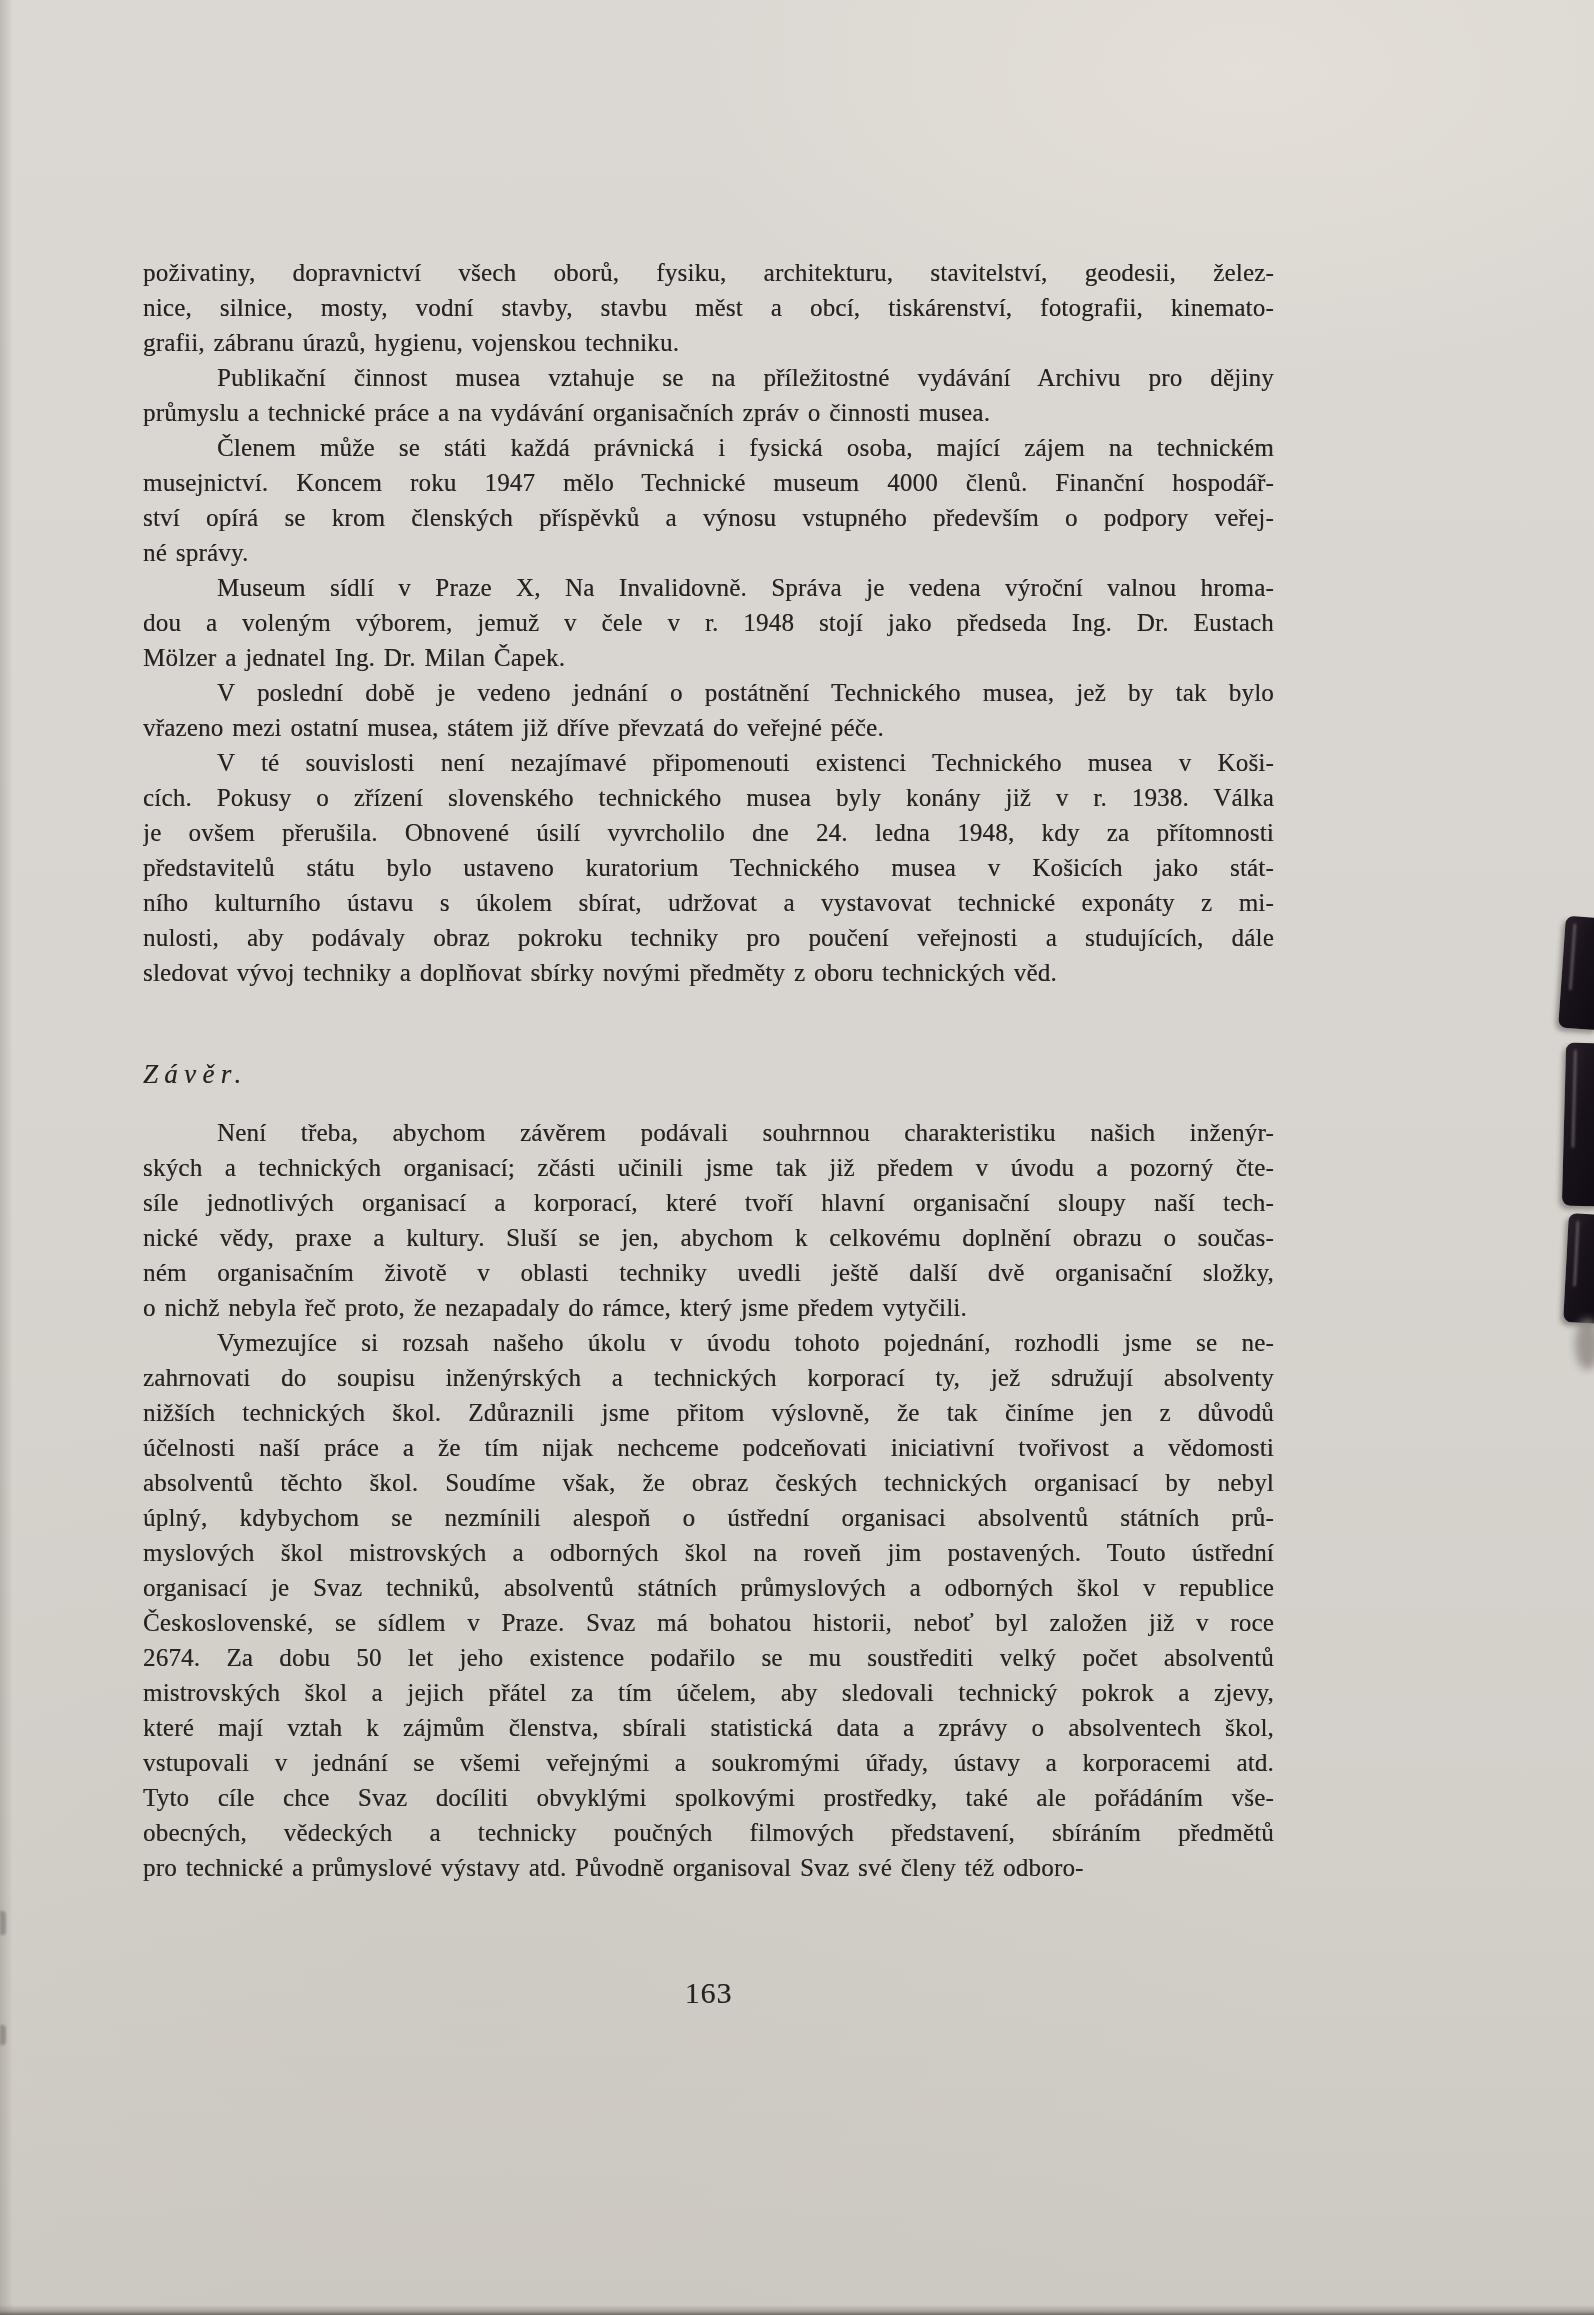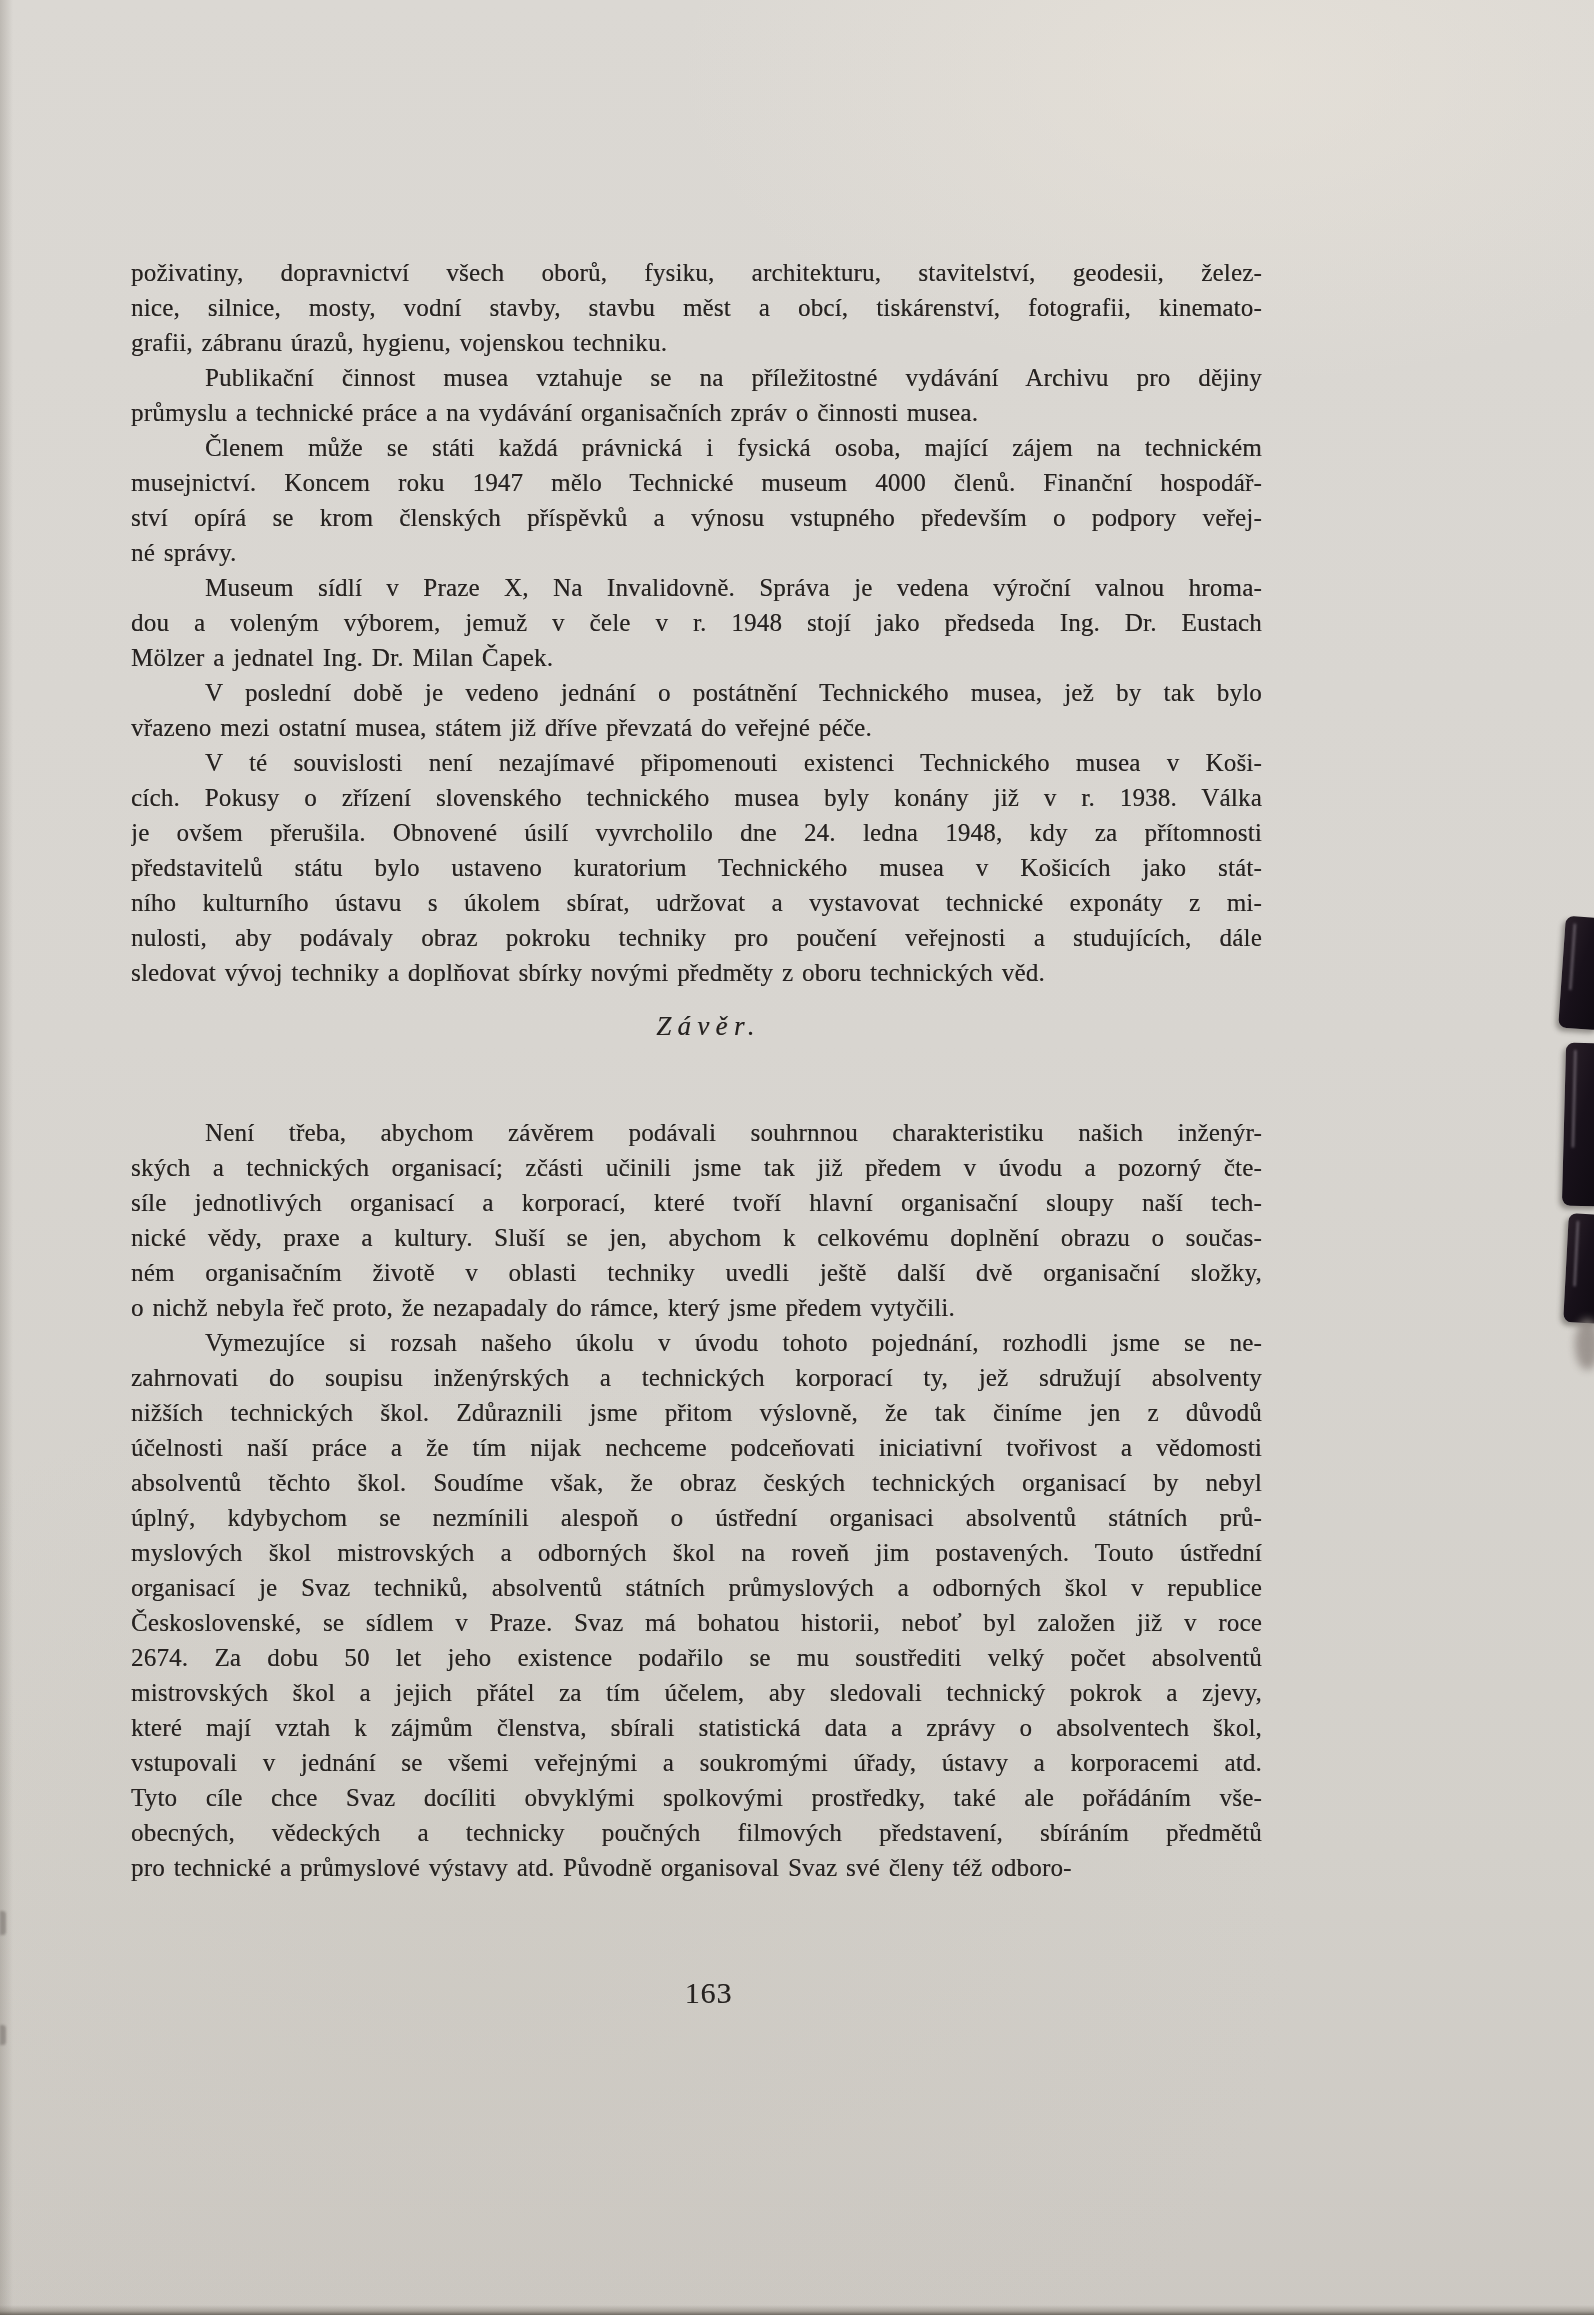--- a/index.html
+++ b/index.html
@@ -18,38 +18,38 @@
     position:absolute;left:0;top:0;bottom:0;width:12.7px;
     background:linear-gradient(to right, rgba(120,113,105,0.30), rgba(120,113,105,0));
   }
   .fold-mark{
     position:absolute;left:0;width:6.3px;background:rgba(100,94,88,0.45);
     border-radius:0 3.6px 3.6px 0;filter:blur(0.9px);
   }
   .fold-mark.m1{top:1911px;height:23.5px;}
   .fold-mark.m2{top:2025px;height:20px;}
   .text-block{
-    position:absolute;left:131px;width:1131px;
+    position:absolute;left:143px;width:1131px;
     font-size:25px;line-height:35px;
     letter-spacing:0.2px;word-spacing:2.3px;
     text-shadow:0.3px 0.3px 0 rgba(38,34,32,0.55);
   }
   .block-1{top:255px;}
   .block-2{top:1115px;}
   .line{
     height:35px;overflow:hidden;white-space:nowrap;
     text-align:justify;text-align-last:justify;
   }
   .line.last{text-align:center;text-align-last:left;}
   .line.indent{text-indent:74px;}
   .italic{}
   .section-heading{
-    position:absolute;left:143px;width:1131px;top:1009px;margin:0;
+    position:absolute;left:143px;width:1131px;top:1057px;margin:0;
     font-size:27px;line-height:35px;font-weight:normal;font-style:italic;
-    letter-spacing:6.3px;text-align:center;
+    letter-spacing:6.3px;text-align:left;
     text-shadow:0.3px 0.3px 0 rgba(38,34,32,0.5);
   }
   .page-number{
     position:absolute;left:143px;width:1131px;top:1975px;
     font-size:30px;line-height:35px;text-align:center;
     letter-spacing:0.9px;
     text-shadow:0.3px 0.3px 0 rgba(38,34,32,0.55);
   }
   .binding-clip{
     position:absolute;right:-9px;

